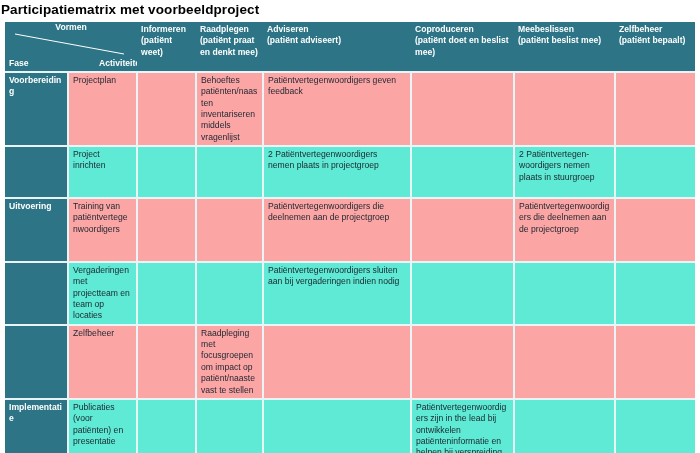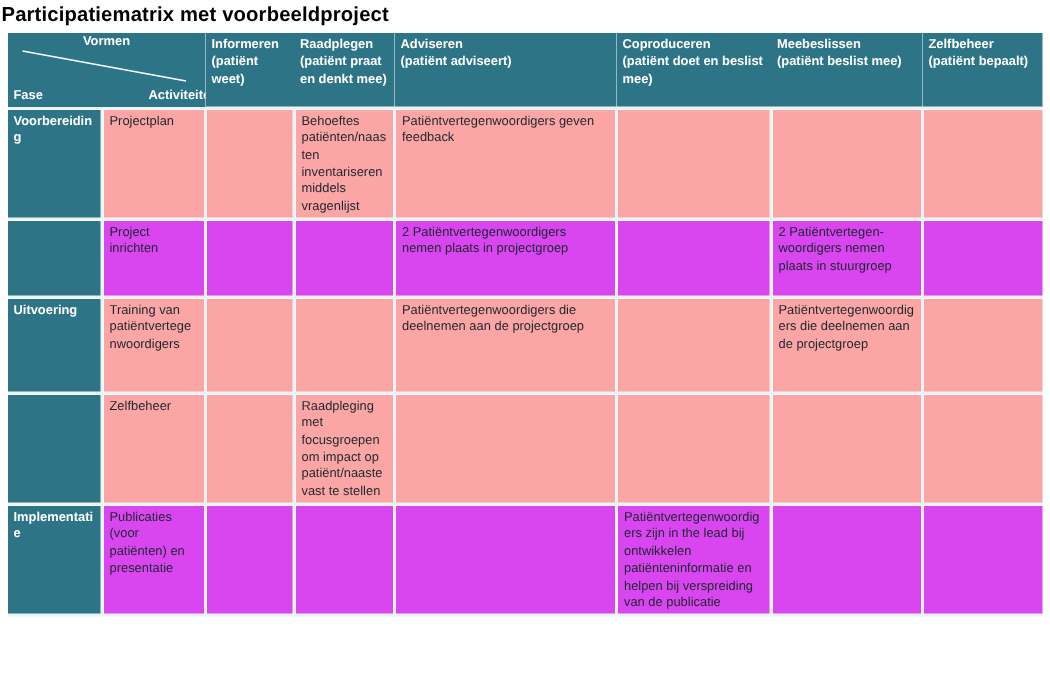--- a/index.html
+++ b/index.html
@@ -77,21 +77,21 @@
     border-right: 2px solid #e9f4f7;
     border-bottom: 2px solid #e9f4f7;
   }
   tbody td:last-child { border-right: none; }
   tbody td.fase-cell {
     background: #2d7586;
     color: #ffffff;
     font-weight: bold;
   }
   tr.med td { background: #fca5a5; }
-  tr.lt  td { background: #d946ef; }
+  tr.lt  td { background: #5eead4; }
   tr.med td.fase-cell, tr.lt td.fase-cell { background: #2d7586; }
   tr.r1 { height: 43px; }
   tr.r2 { height: 52px; }
   tr.r3 { height: 64px; }
   tr.r4 { height: 51px; }
   tr.r5 { height: 70px; }
   tr.r6 { height: 65px; }
 </style>
 </head>
 <body>
@@ -171,20 +171,30 @@
       <tr class="r3 med">
         <td class="fase-cell">Uitvoering</td>
         <td>Training van patiëntvertegenwoordigers</td>
         <td></td>
         <td></td>
         <td>Patiëntvertegenwoordigers die deelnemen aan de projectgroep</td>
         <td></td>
         <td>Patiëntvertegenwoordigers die deelnemen aan de projectgroep</td>
         <td></td>
       </tr>
+      <tr class="r4 lt">
+        <td class="fase-cell"></td>
+        <td>Vergaderingen met projectteam en team op locaties</td>
+        <td></td>
+        <td></td>
+        <td>Patiëntvertegenwoordigers sluiten aan bij vergaderingen indien nodig</td>
+        <td></td>
+        <td></td>
+        <td></td>
+      </tr>
       <tr class="r5 med">
         <td class="fase-cell"></td>
         <td>Zelfbeheer</td>
         <td></td>
         <td>Raadpleging met focusgroepen om impact op patiënt/naaste vast te stellen</td>
         <td></td>
         <td></td>
         <td></td>
         <td></td>
       </tr>

